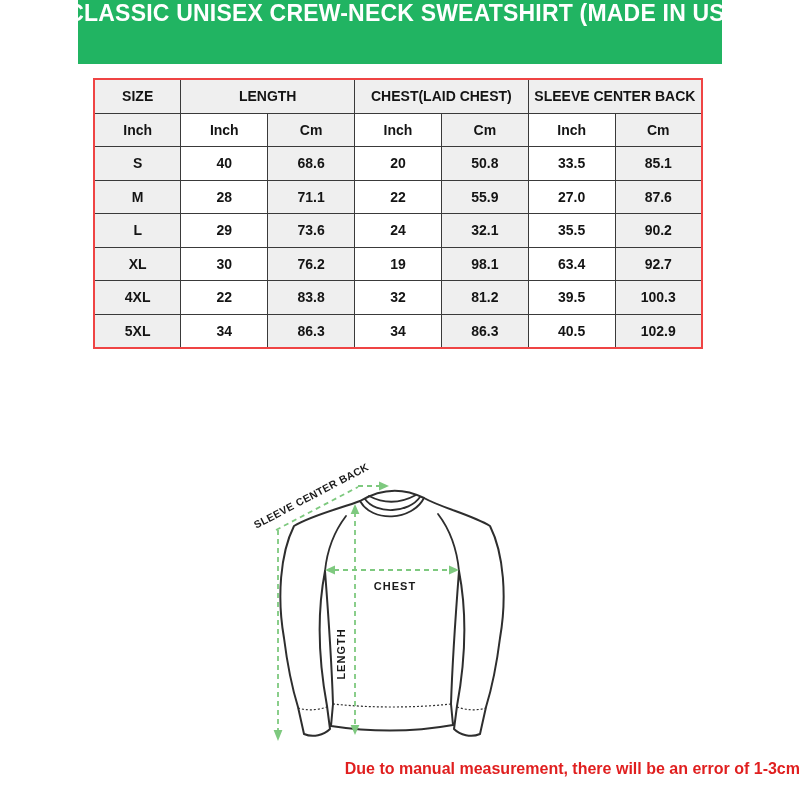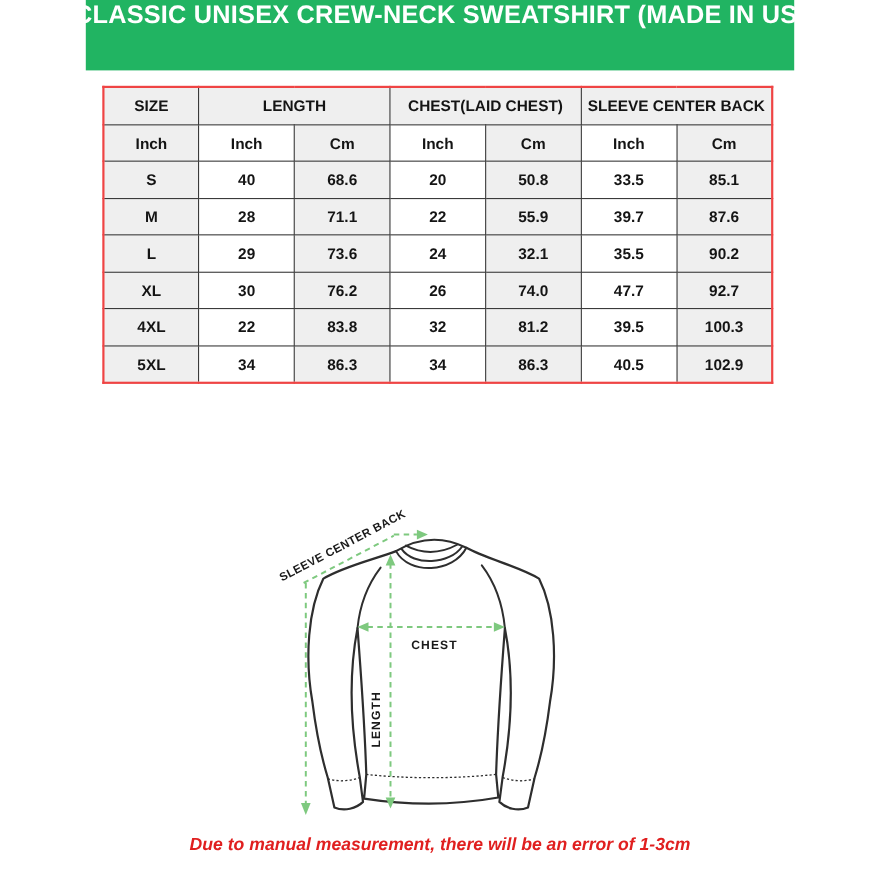--- a/index.html
+++ b/index.html
@@ -21,22 +21,22 @@
   }
   .size-chart th,.size-chart td{
     border:1.5px solid #3a3a3a;
     text-align:center;vertical-align:middle;
     font-size:14px;font-weight:bold;color:#141414;
     height:32.5px;padding:0;background:#ffffff;
   }
   .size-chart .gray{background:#efefef;}
   .svgwrap{position:absolute;left:230px;top:458px;width:340px;height:300px;}
   .note{
-    position:absolute;left:0;top:760px;width:800px;text-align:center;
-    font-size:16px;font-weight:bold;color:#e01f1f;font-style:italic;
+    position:absolute;left:0;top:760px;width:800px;text-align:right;
+    font-size:16px;font-weight:bold;color:#e01f1f;
   }
   svg text{font-family:"Liberation Sans", sans-serif;}
 </style>
 </head>
 <body>
 
 <div class="banner">
   <h1>CLASSIC UNISEX CREW-NECK SWEATSHIRT (MADE IN US)</h1>
 </div>
 
@@ -67,39 +67,39 @@
         <td class="gray">50.8</td>
         <td>33.5</td>
         <td class="gray">85.1</td>
       </tr>
       <tr>
         <td class="gray">M</td>
         <td>28</td>
         <td class="gray">71.1</td>
         <td>22</td>
         <td class="gray">55.9</td>
-        <td>39.7</td>
+        <td>27.0</td>
         <td class="gray">87.6</td>
       </tr>
       <tr>
         <td class="gray">L</td>
         <td>29</td>
         <td class="gray">73.6</td>
         <td>24</td>
         <td class="gray">32.1</td>
         <td>35.5</td>
         <td class="gray">90.2</td>
       </tr>
       <tr>
         <td class="gray">XL</td>
         <td>30</td>
         <td class="gray">76.2</td>
-        <td>26</td>
-        <td class="gray">74.0</td>
-        <td>47.7</td>
+        <td>19</td>
+        <td class="gray">98.1</td>
+        <td>63.4</td>
         <td class="gray">92.7</td>
       </tr>
       <tr>
         <td class="gray">4XL</td>
         <td>22</td>
         <td class="gray">83.8</td>
         <td>32</td>
         <td class="gray">81.2</td>
         <td>39.5</td>
         <td class="gray">100.3</td>

